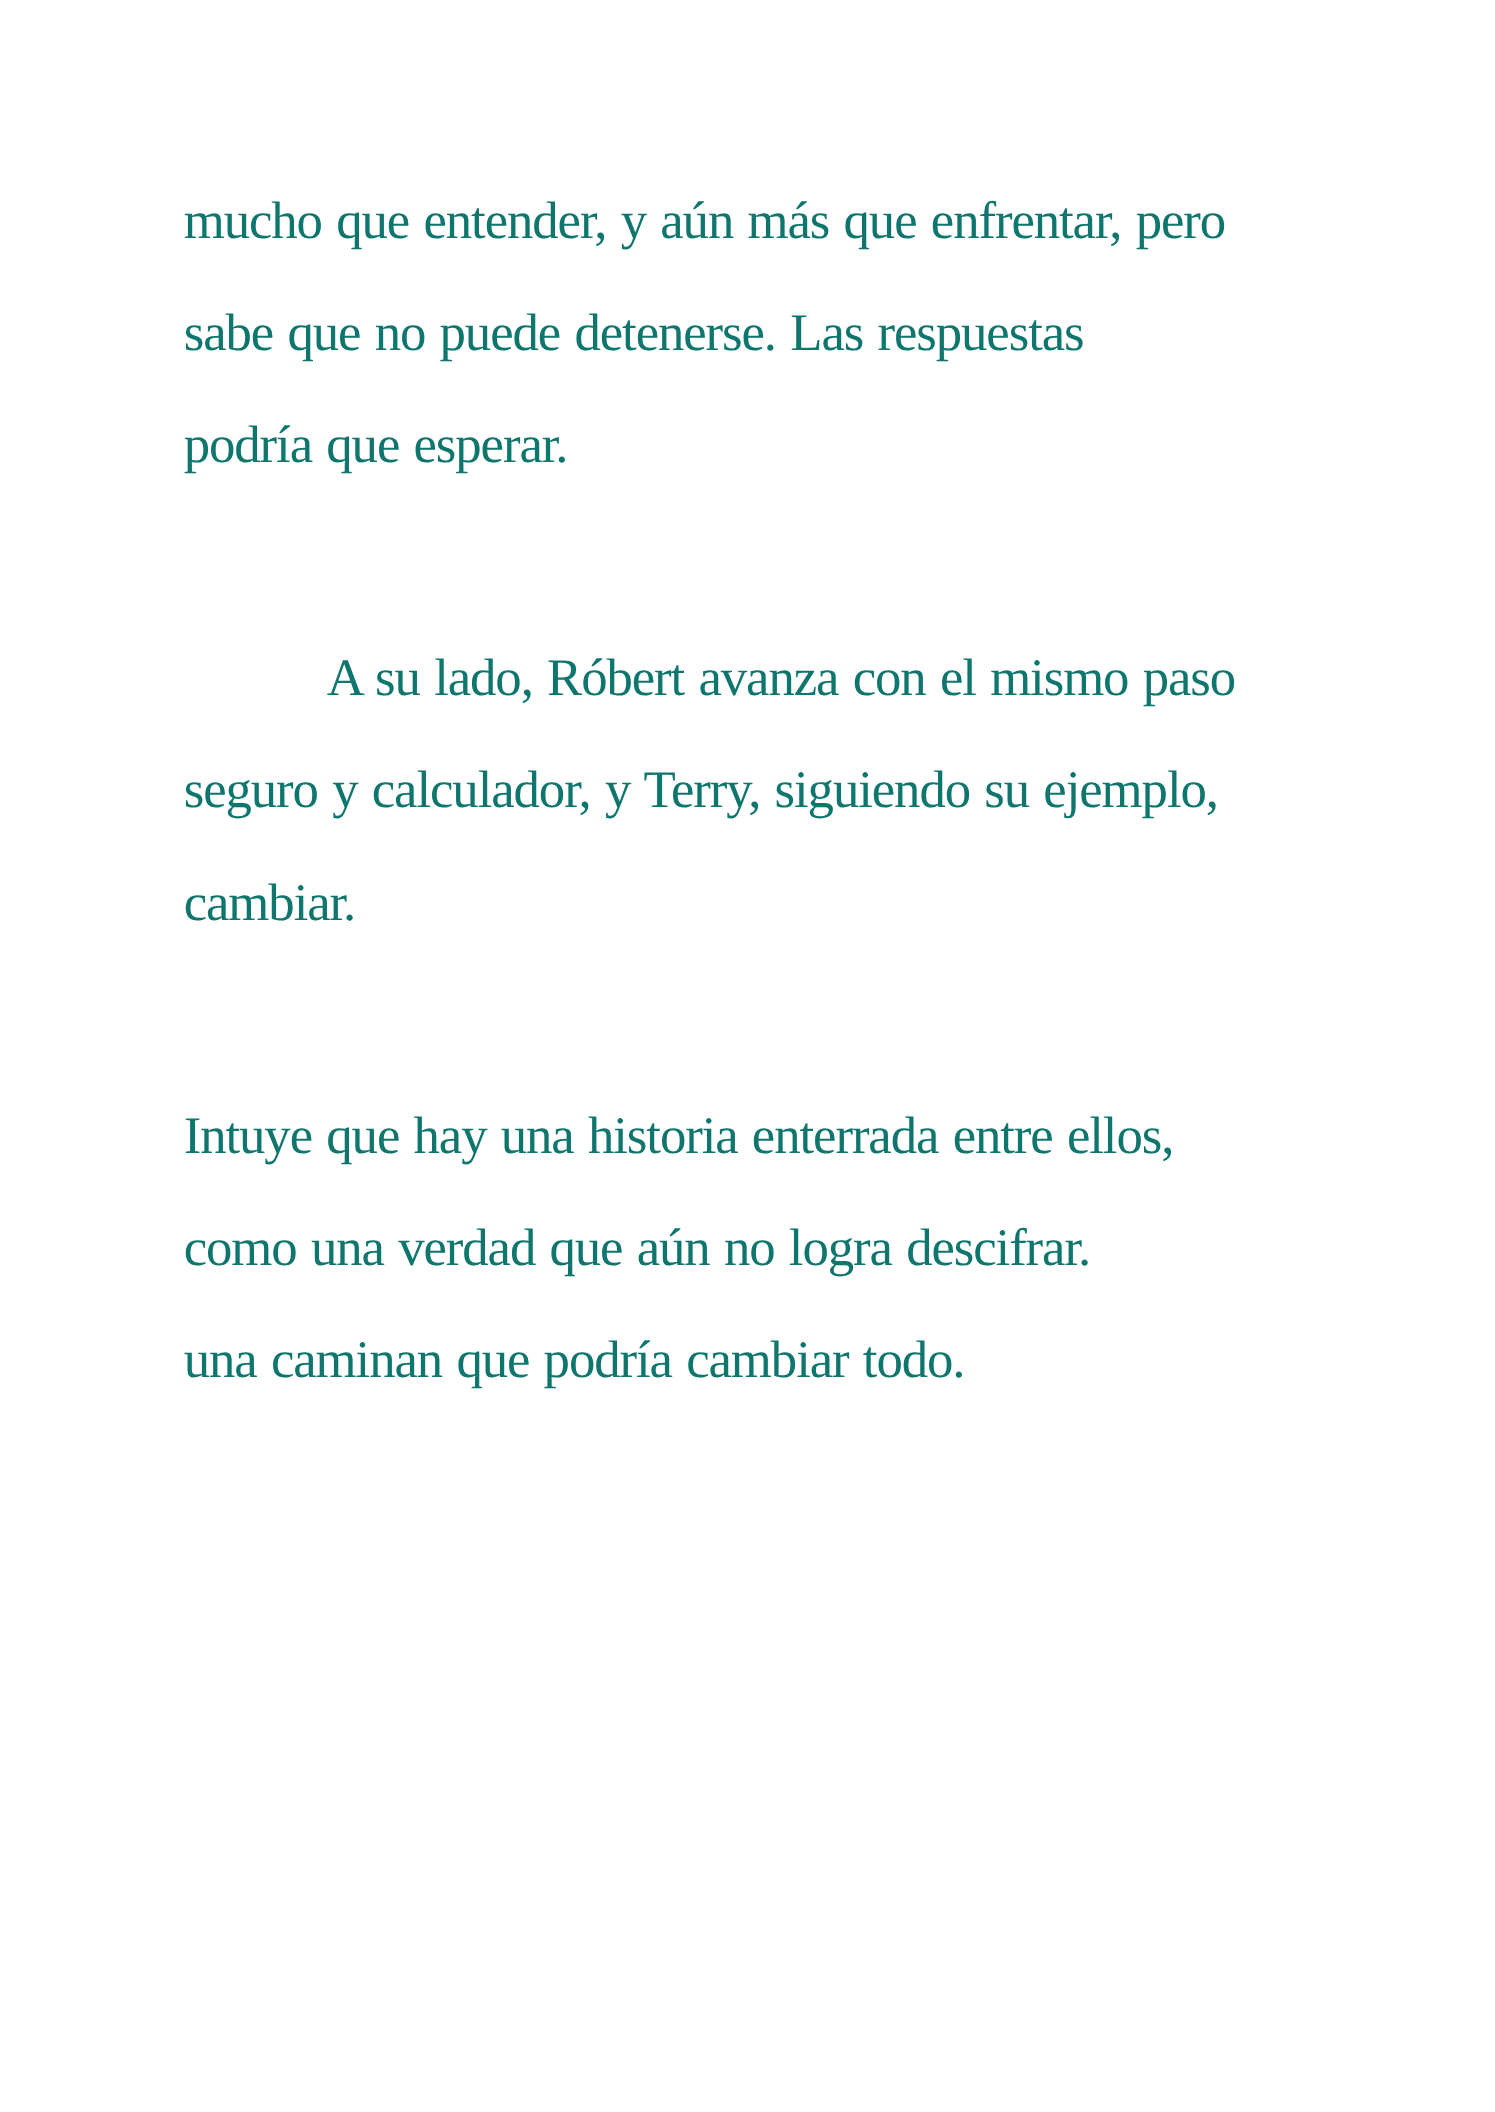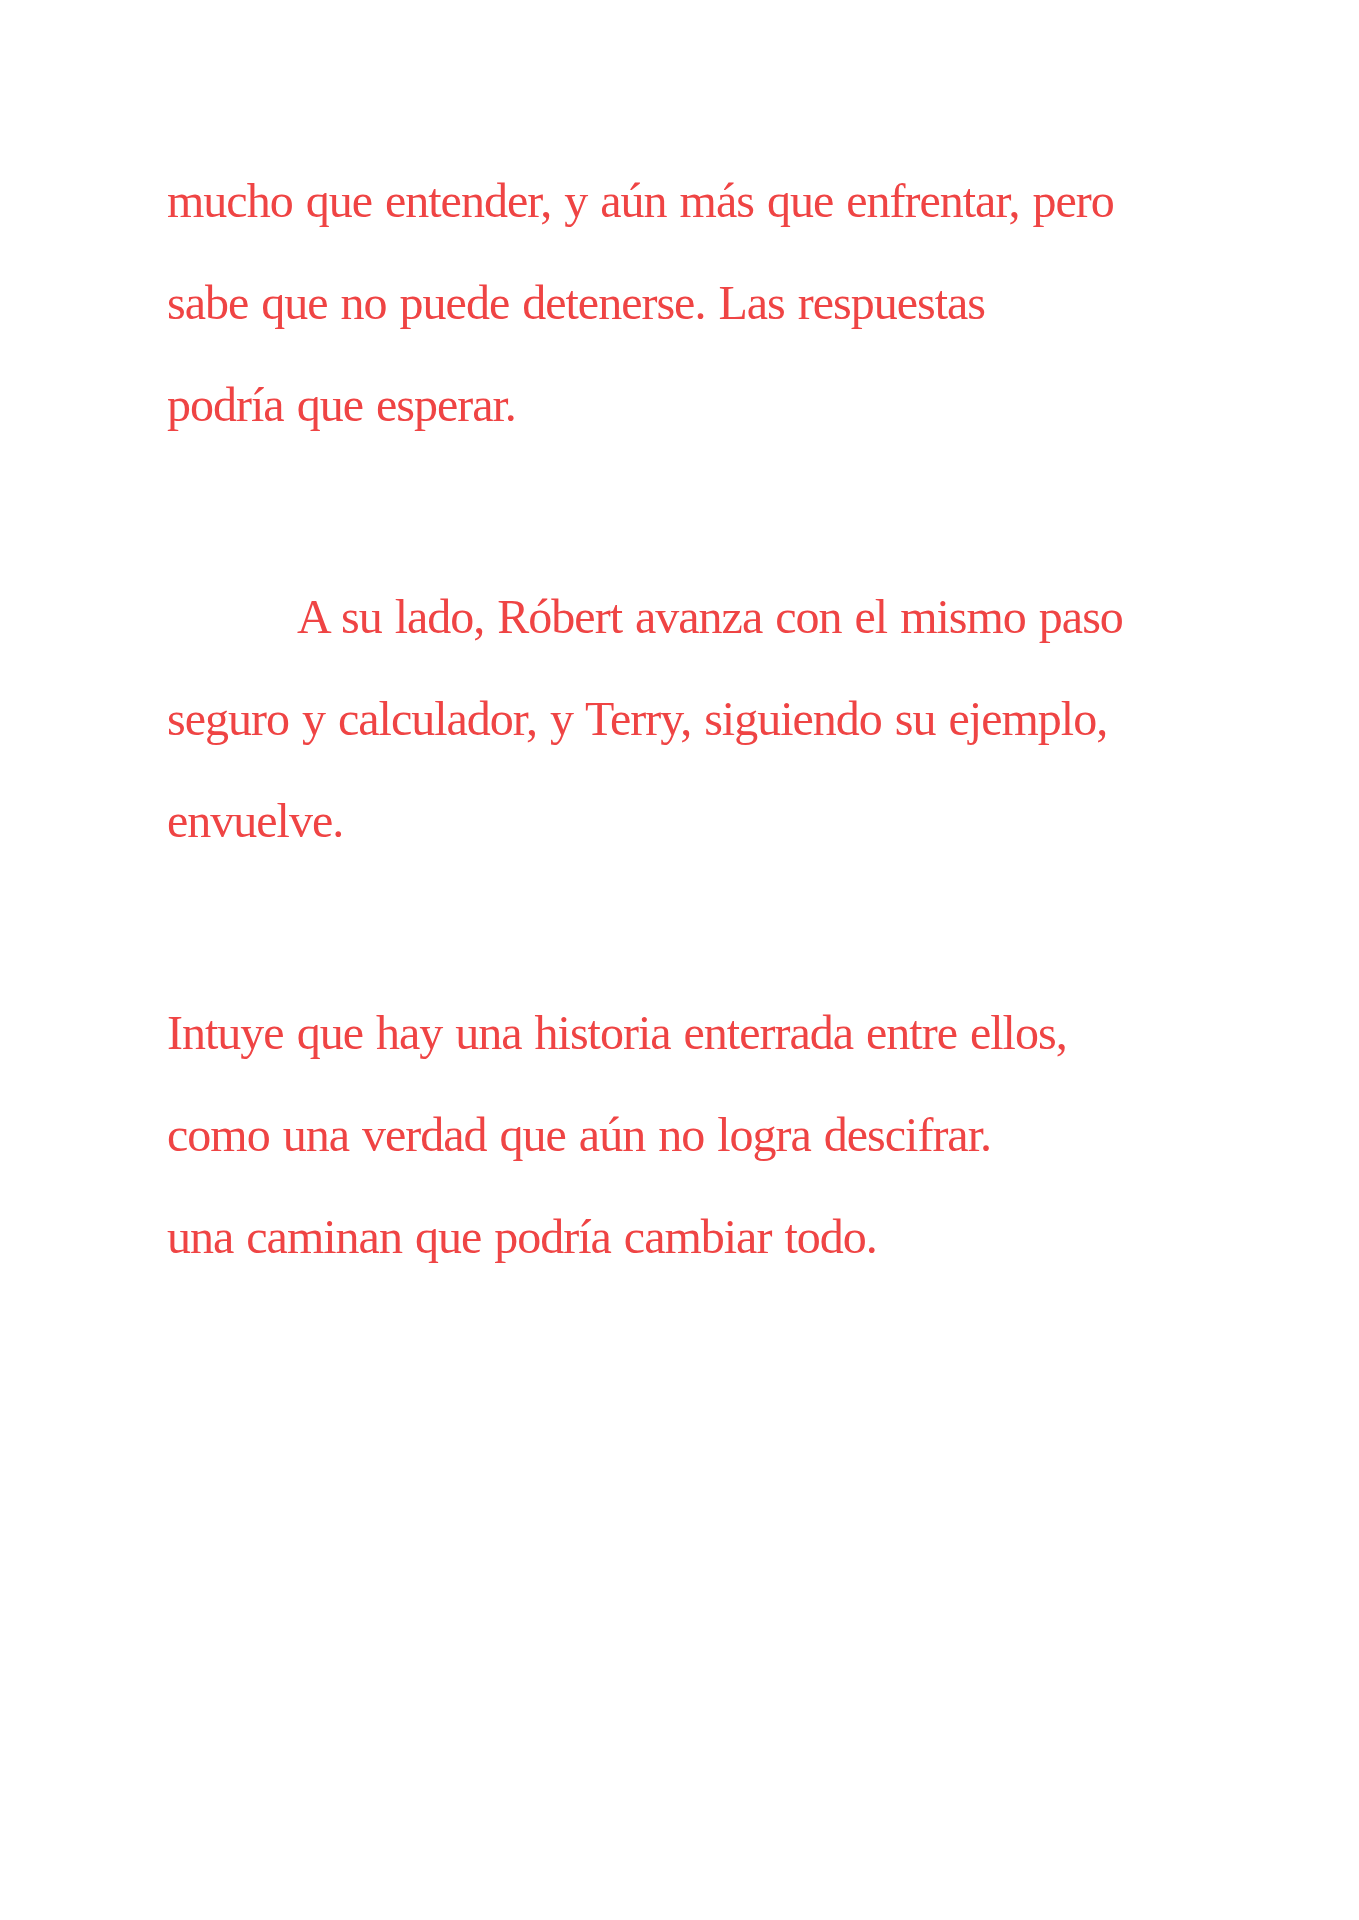--- a/index.html
+++ b/index.html
@@ -16,21 +16,21 @@
     box-sizing: border-box;
     width: 1359px;
     height: 1841px;
     padding: 150px 100px 0 167px;
     background: #ffffff;
     font-family: "Liberation Serif", "DejaVu Serif", serif;
     font-size: 48px;
     line-height: 102px;
     letter-spacing: -1px;
     word-spacing: 2px;
-    color: #ef4444;
+    color: #0f766e;
   }
   .paragraph {
     margin: 0 0 110px 0;
   }
   .paragraph:last-child {
     margin-bottom: 0;
   }
   .line {
     display: block;
     white-space: nowrap;
@@ -47,21 +47,21 @@
 
   <div class="paragraph">
     <span class="line">mucho que entender, y aún más que enfrentar, pero</span>
     <span class="line">sabe que no puede detenerse. Las respuestas</span>
     <span class="line">podría que esperar.</span>
   </div>
 
   <div class="paragraph">
     <span class="line indent">A su lado, Róbert avanza con el mismo paso</span>
     <span class="line">seguro y calculador, y Terry, siguiendo su ejemplo,</span>
-    <span class="line">envuelve.</span>
+    <span class="line">cambiar.</span>
   </div>
 
   <div class="paragraph">
     <span class="line">Intuye que hay una historia enterrada entre ellos,</span>
     <span class="line">como una verdad que aún no logra descifrar.</span>
     <span class="line">una caminan que podría cambiar todo.</span>
   </div>
 
 </div>
 

